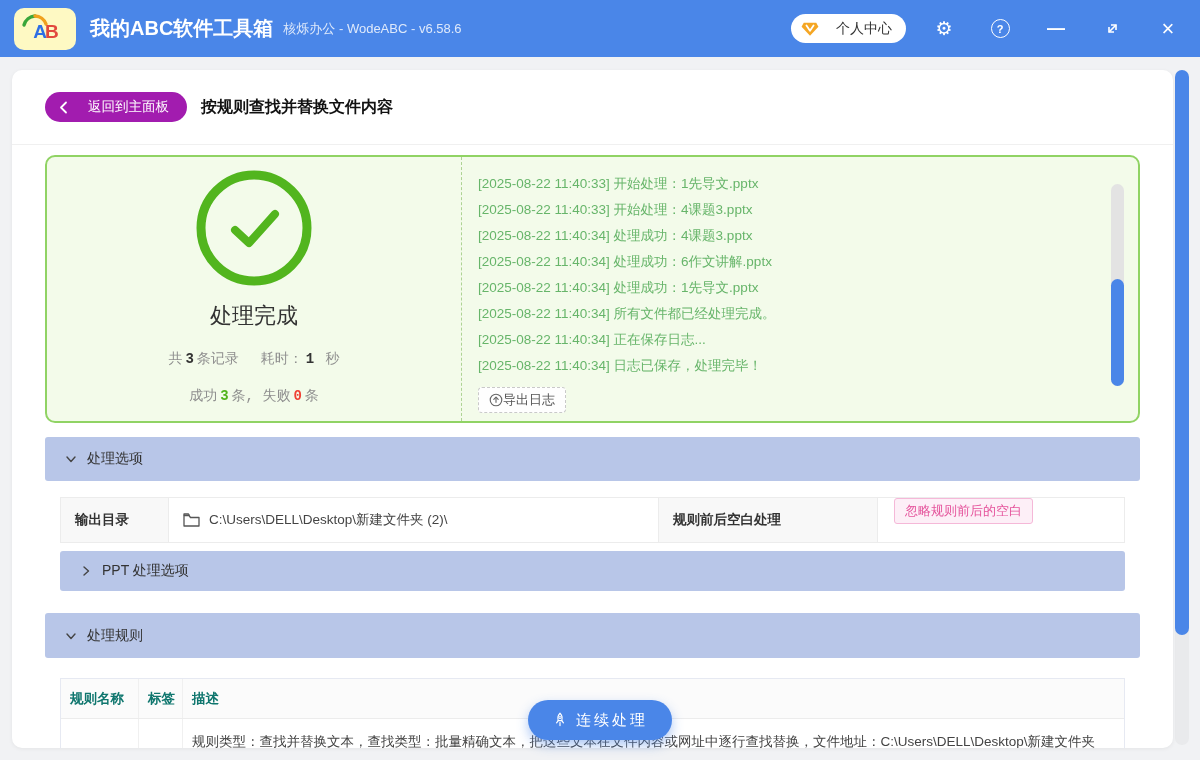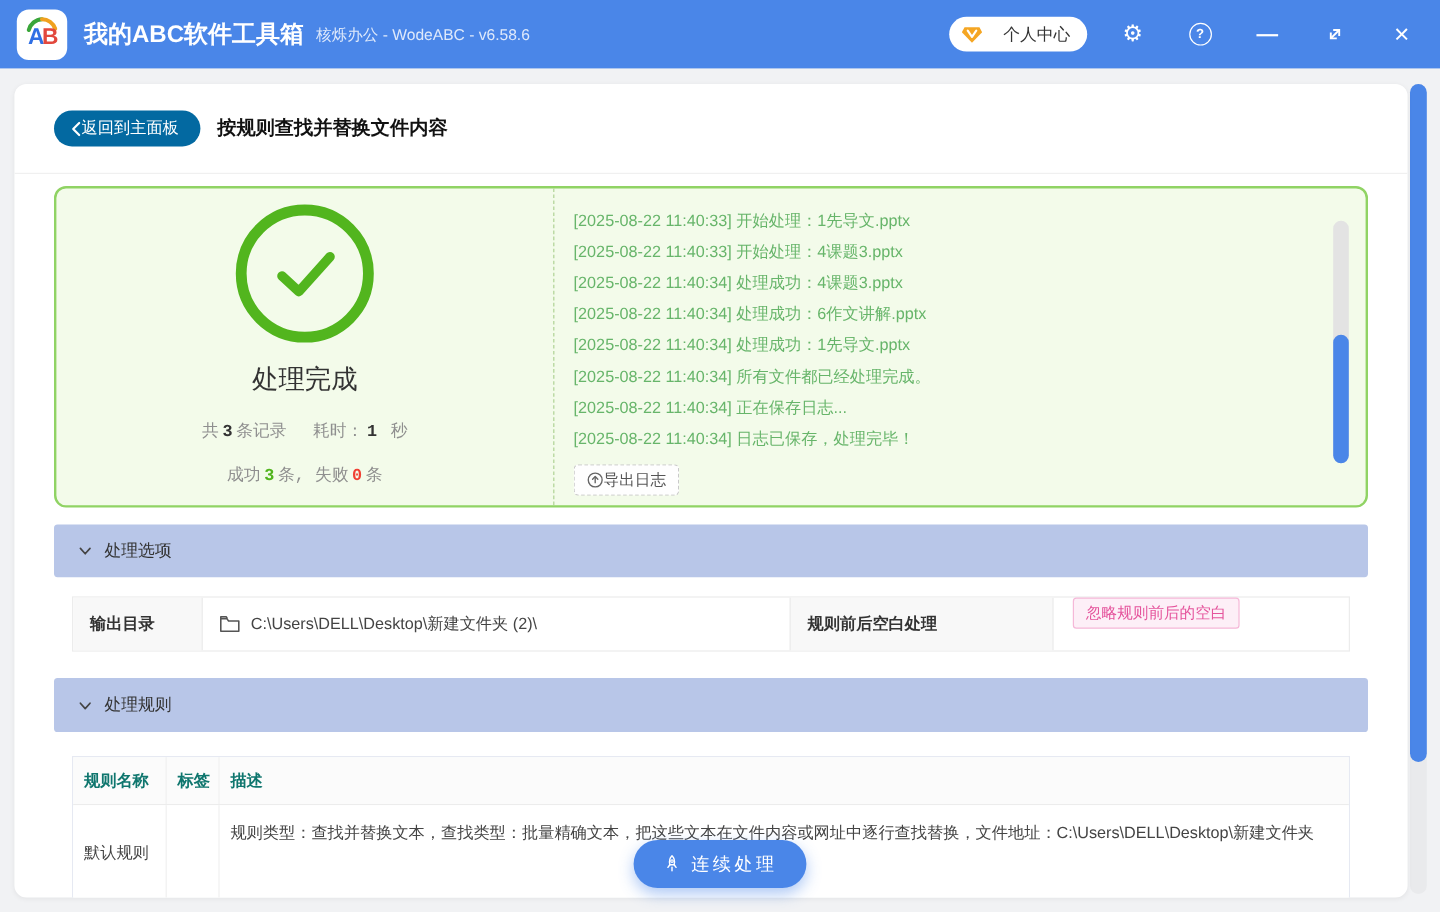--- a/index.html
+++ b/index.html
@@ -8,21 +8,21 @@
     background:#f1f2f4;
     font-family:"Liberation Sans","DejaVu Sans",sans-serif;
     -webkit-font-smoothing:antialiased;
   }
   
   .titlebar{
     position:absolute;left:0;top:0;width:1200px;height:57px;
     background:#4a86e8;display:flex;align-items:center;
   }
   .logo{
-    width:42px;height:42px;margin-left:14px;border-radius:10px;background:#ffffff;
+    width:62px;height:42px;margin-left:14px;border-radius:10px;background:#fef9c3;
     display:flex;align-items:center;justify-content:center;position:relative;flex:0 0 auto;
   }
   .logo .letters{font-size:19px;font-weight:bold;letter-spacing:-2px;position:relative;top:3px;}
   .logo .la{color:#2f6fe4;}
   .logo .lb{color:#e2483d;}
   .logo svg{position:absolute;left:0;top:0;}
   .app-title{color:#fff;font-size:20px;font-weight:bold;margin-left:14px;white-space:nowrap;}
   .app-subtitle{color:rgba(255,255,255,.82);font-size:13px;margin-left:10px;white-space:nowrap;}
   .titlebar-right{margin-left:auto;display:flex;align-items:center;margin-right:14px;}
   .user-pill{
@@ -52,22 +52,22 @@
   
   .card{
     position:absolute;left:12px;top:70px;width:1161px;height:678px;background:#fff;
     border-radius:10px;overflow:hidden;box-shadow:0 1px 4px rgba(0,0,0,.06);
   }
   .card-header{
     height:75px;display:flex;align-items:center;padding-left:33px;
     border-bottom:1px solid #f0f0f0;box-sizing:border-box;
   }
   .back-btn{
-    display:flex;align-items:center;gap:0;height:30px;padding:0 18px 0 14px;
-    background:#0369a1;color:#fff;border:none;border-radius:16px;font-size:13.5px;
+    display:flex;align-items:center;gap:20px;height:30px;padding:0 18px 0 14px;
+    background:#a21caf;color:#fff;border:none;border-radius:16px;font-size:13.5px;
     cursor:pointer;font-family:inherit;
   }
   .page-title{font-size:16px;font-weight:bold;color:#111;margin:0 0 0 14px;}
   .card-body{padding:0 33px;}
   
   .result-panel{
     margin-top:10px;height:268px;border:2px solid #90d364;border-radius:10px;
     background:#f3fbea;box-sizing:border-box;display:flex;position:relative;
   }
   .result-left{
@@ -262,20 +262,26 @@
           <path d="M1 2.5 V1 h4.5 l1 1.5" fill="none" stroke="#555" stroke-width="1.3" stroke-linejoin="round"></path>
         </svg>
         <span>C:\Users\DELL\Desktop\新建文件夹 (2)\</span>
       </div>
       <div class="opt-label l2">规则前后空白处理</div>
       <div class="opt-tagcell">
         <span class="pink-tag">忽略规则前后的空白</span>
       </div>
     </div>
 
+    <div class="ppt-bar">
+      <svg width="12" height="12" viewBox="0 0 12 12" class="icon-svg">
+        <polyline points="4,2 8.5,6 4,10" fill="none" stroke="#444" stroke-width="1.4" stroke-linecap="round" stroke-linejoin="round"></polyline>
+      </svg>
+      <span>PPT 处理选项</span>
+    </div>
 
     <div class="section-header rules">
       <svg width="12" height="12" viewBox="0 0 12 12" class="icon-svg">
         <polyline points="2,4 6,8.5 10,4" fill="none" stroke="#444" stroke-width="1.4" stroke-linecap="round" stroke-linejoin="round"></polyline>
       </svg>
       <span>处理规则</span>
     </div>
 
     <div class="rules-table">
       <div class="rt-header">

